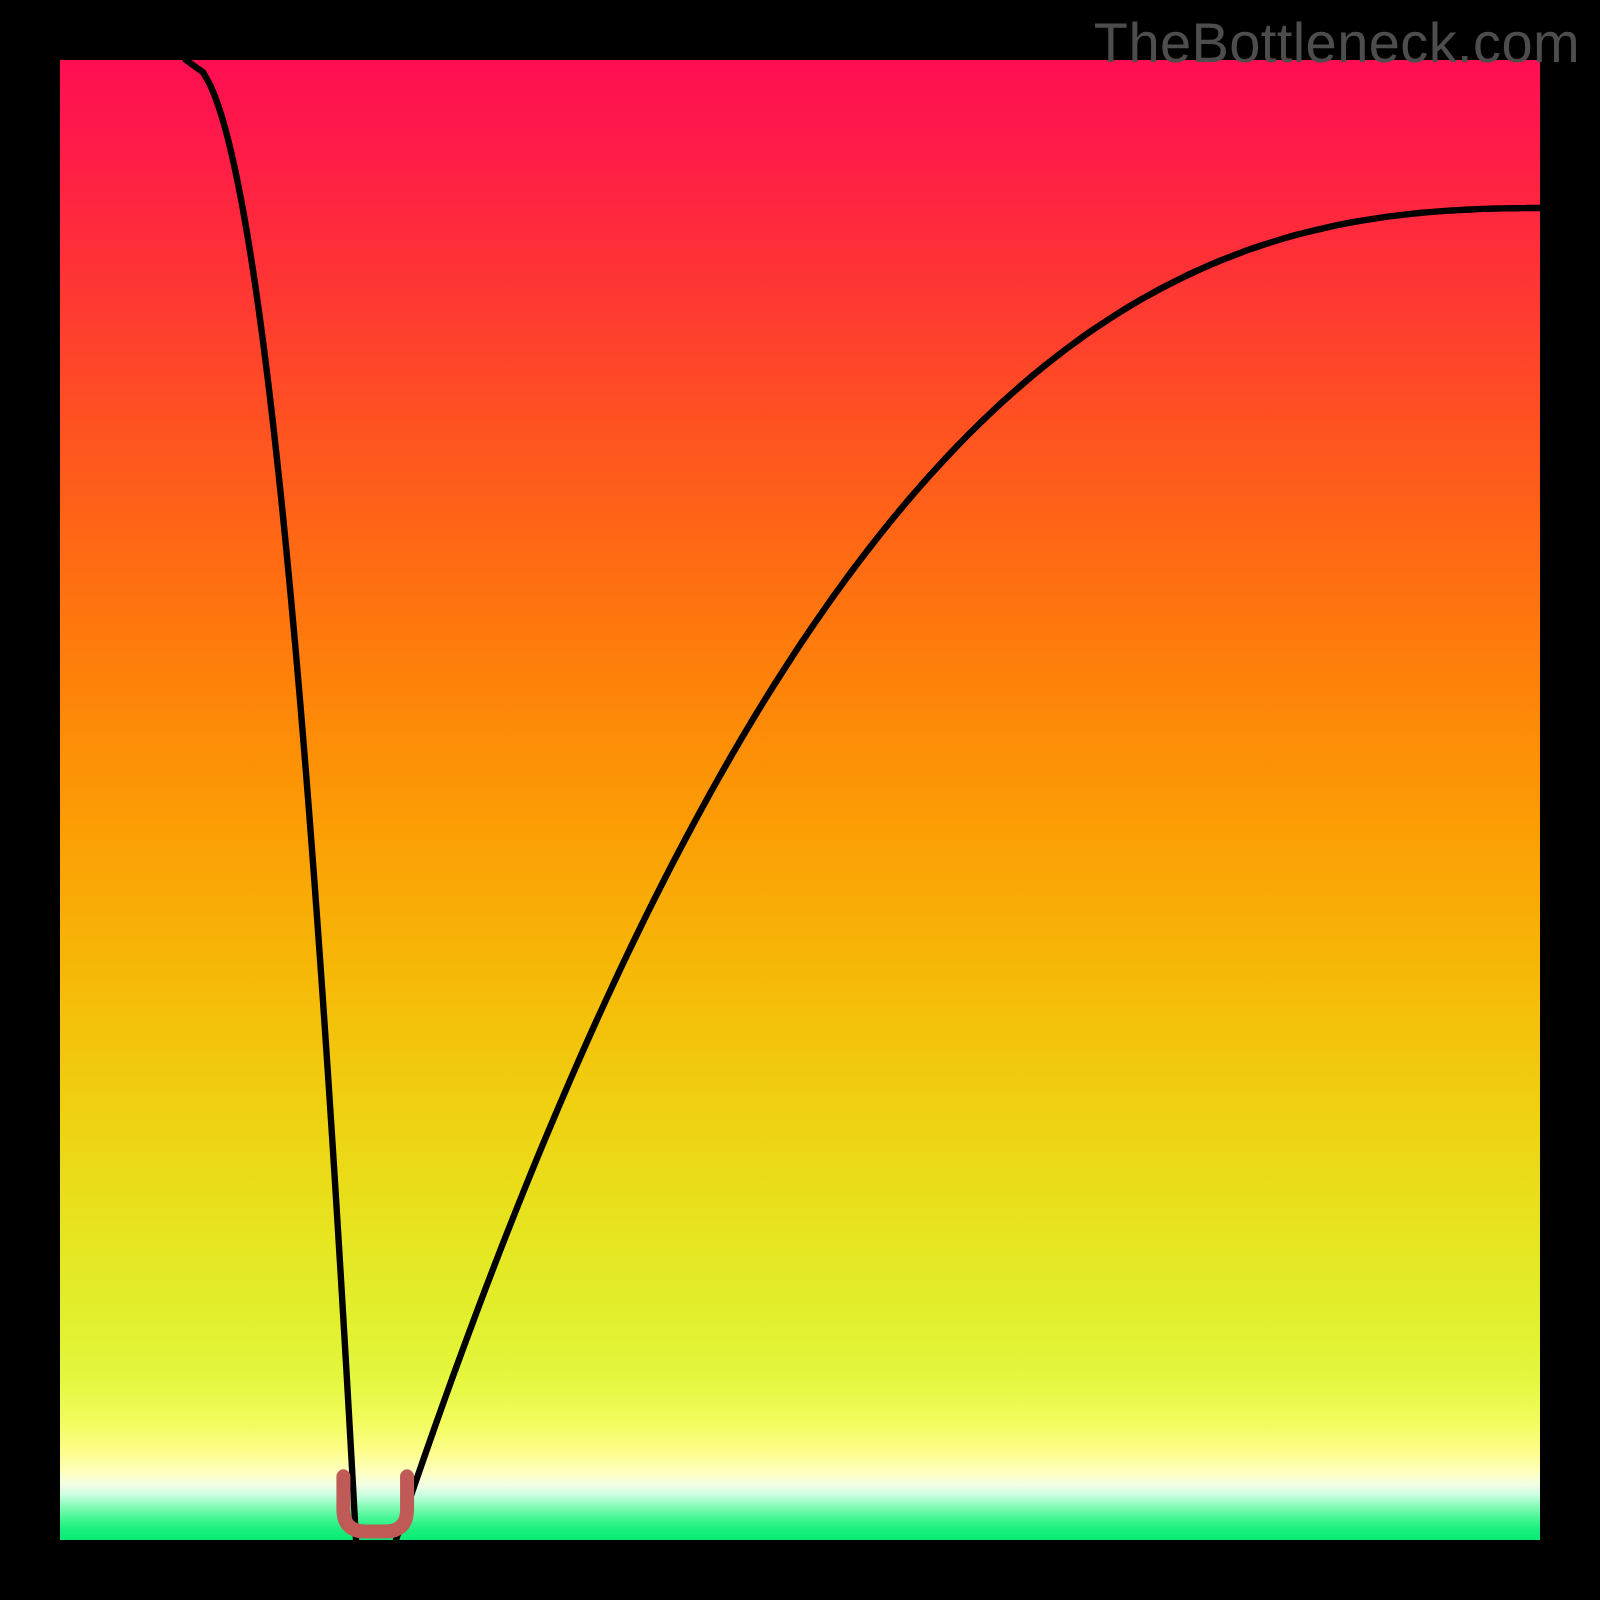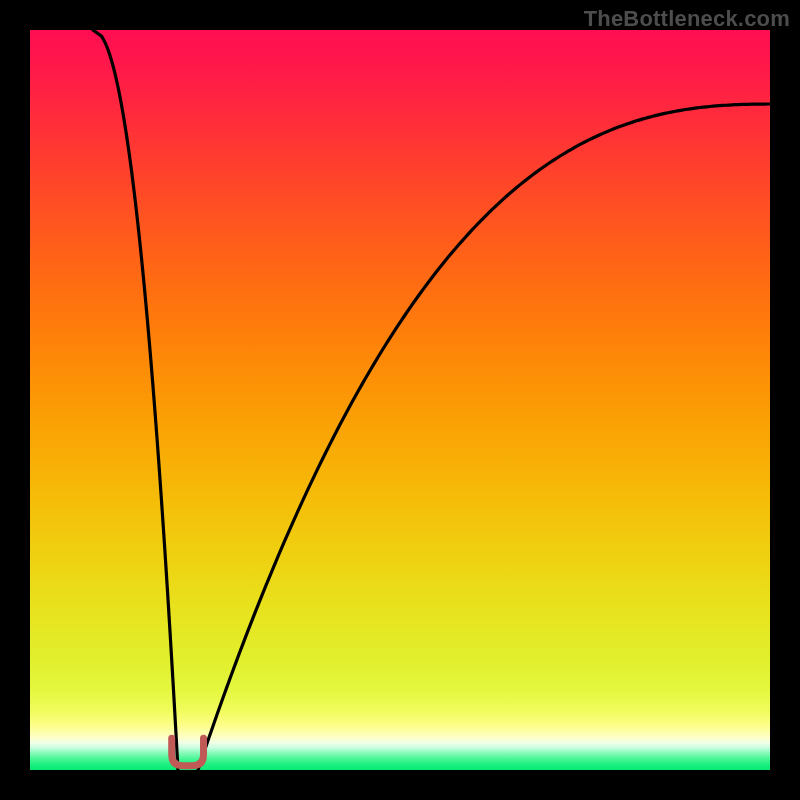--- a/index.html
+++ b/index.html
@@ -23,22 +23,22 @@
     top: 30px;
     width: 740px;
     height: 740px;
     overflow: hidden;
   }
   .watermark {
     position: absolute;
     top: 6px;
     right: 10px;
     color: #4d4d4d;
-    font-size: 22px;
-    font-weight: 700;
+    font-size: 28px;
+    font-weight: 400;
     letter-spacing: 0.2px;
     user-select: none;
   }
   svg { display: block; }
 </style>
 </head>
 <body>
 
 <div class="frame">
 

